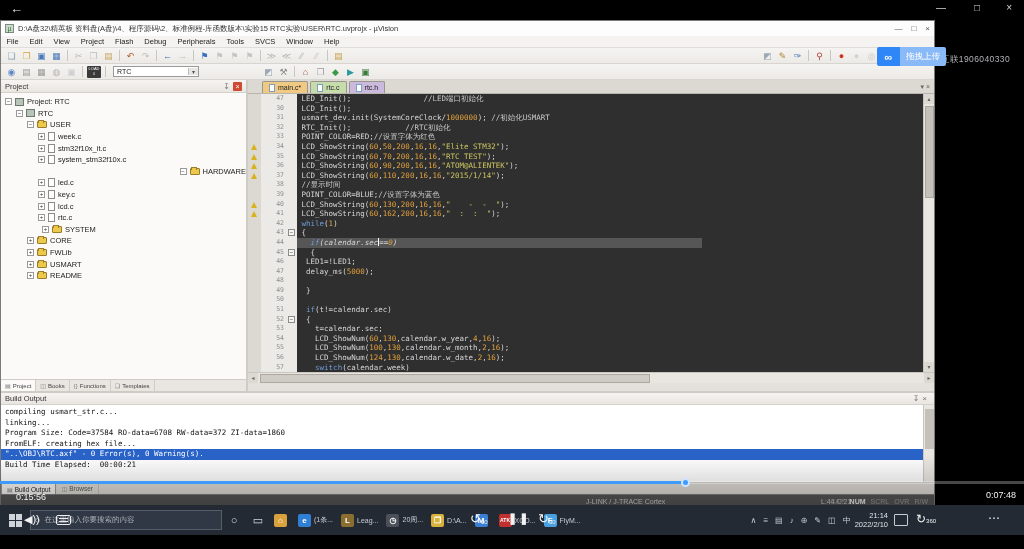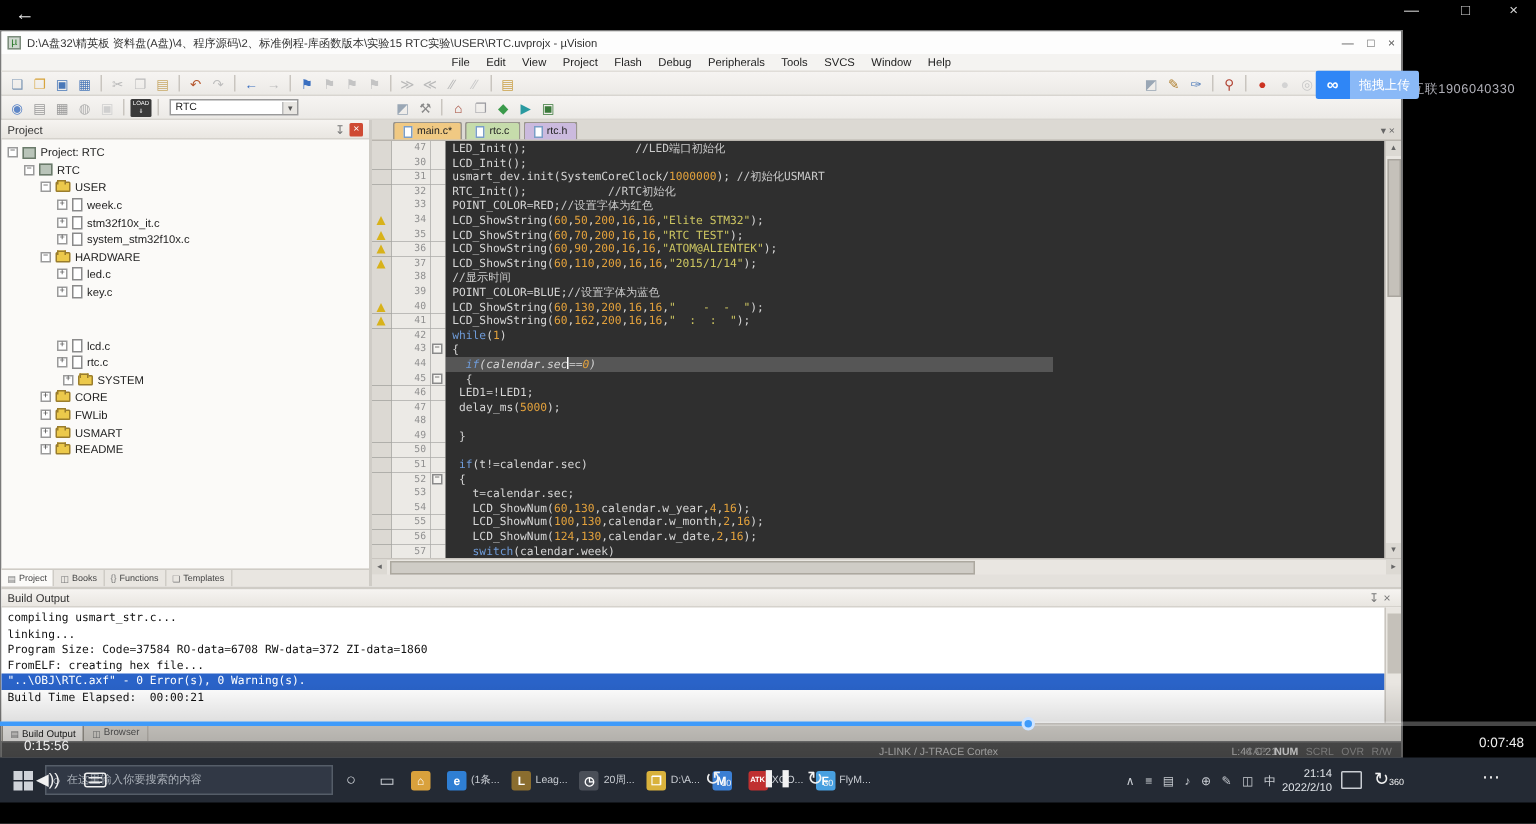--- a/index.html
+++ b/index.html
@@ -37,21 +37,21 @@
   .fsbox .bl{left:0;bottom:0;border-left-width:1.5px;border-bottom-width:1.5px;}
   .fsbox .br{right:0;bottom:0;border-right-width:1.5px;border-bottom-width:1.5px;}
   .more{left:988px;top:511px;font-size:12px;letter-spacing:1px;}
   
   #uv{position:absolute;left:0;top:20px;width:935px;height:486px;background:#f0eeec;z-index:2;
       border:1px solid #7a7a7a;display:flex;flex-direction:column;font-size:7.5px;color:#222;}
   .titlebar{height:15px;background:#fdfdfd;display:flex;align-items:center;padding:0 4px;flex:none;}
   .uvicon{width:9px;height:9px;background:#cfd8cf;border:1px solid #7d8d7d;color:#2a7a2a;font-size:7px;line-height:7px;text-align:center;margin-right:4px;}
   .titletext{font-size:7.5px;color:#333;white-space:nowrap;overflow:hidden;flex:1;}
   .uvctl{color:#555;font-size:8px;margin-left:9px;}
-  .menubar{height:12px;background:#f4f3f1;display:flex;align-items:center;border-bottom:1px solid #e0ddd8;flex:none;justify-content:center;}
+  .menubar{height:12px;background:#f4f3f1;display:flex;align-items:center;border-bottom:1px solid #e0ddd8;flex:none;}
   .menu{padding:0 5.5px;font-size:7.5px;color:#222;}
   .tbrow{height:16px;background:linear-gradient(#f6f4f2,#eceae6);display:flex;align-items:center;
          border-bottom:1px solid #d8d5d0;padding:0 3px;flex:none;}
   .tbi{width:13px;height:12px;display:flex;align-items:center;justify-content:center;font-size:9px;margin:0 1px;}
   .tbsep{width:1px;height:11px;background:#c9c5bf;margin:0 3px;}
   .tbgap{flex:1;}
   .combo{width:86px;height:11px;background:#fff;border:1px solid #9a9a9a;display:flex;align-items:center;
          font-size:7px;padding-left:3px;margin:0 4px;}
   .combo .dd{margin-left:auto;width:10px;background:#e8e6e2;border-left:1px solid #bbb;text-align:center;font-size:6px;color:#555;}
   .loadic{width:14px;height:12px;background:#3a3a3a;color:#fff;font-size:4px;line-height:5px;text-align:center;margin:0 1px;border-radius:1px;}
@@ -260,36 +260,36 @@
             <div class="trow" style="padding-left: 37px;">
               <span class="exp">+</span>
               <span class="file-ic"></span>
               <span>stm32f10x_it.c</span>
             </div>
             <div class="trow" style="padding-left: 37px;">
               <span class="exp">+</span>
               <span class="file-ic"></span>
               <span>system_stm32f10x.c</span>
             </div>
-            <div class="trow" style="padding-left: 26px;">
+            <div class="trow" style="padding-left: 26px; justify-content: flex-end;">
               <span class="exp">−</span>
               <span class="fold-ic"></span>
               <span>HARDWARE</span>
             </div>
             <div class="trow" style="padding-left: 37px;">
               <span class="exp">+</span>
               <span class="file-ic"></span>
               <span>led.c</span>
             </div>
             <div class="trow" style="padding-left: 37px;">
               <span class="exp">+</span>
               <span class="file-ic"></span>
               <span>key.c</span>
             </div>
-            <div class="trow" style="padding-left: 37px; margin-top: 24px;">
+            <div class="trow" style="padding-left: 37px;">
               <span class="exp">+</span>
               <span class="file-ic"></span>
               <span>lcd.c</span>
             </div>
             <div class="trow" style="padding-left: 37px;">
               <span class="exp">+</span>
               <span class="file-ic"></span>
               <span>rtc.c</span>
             </div>
             <div class="trow" style="padding-left: 41px;">

